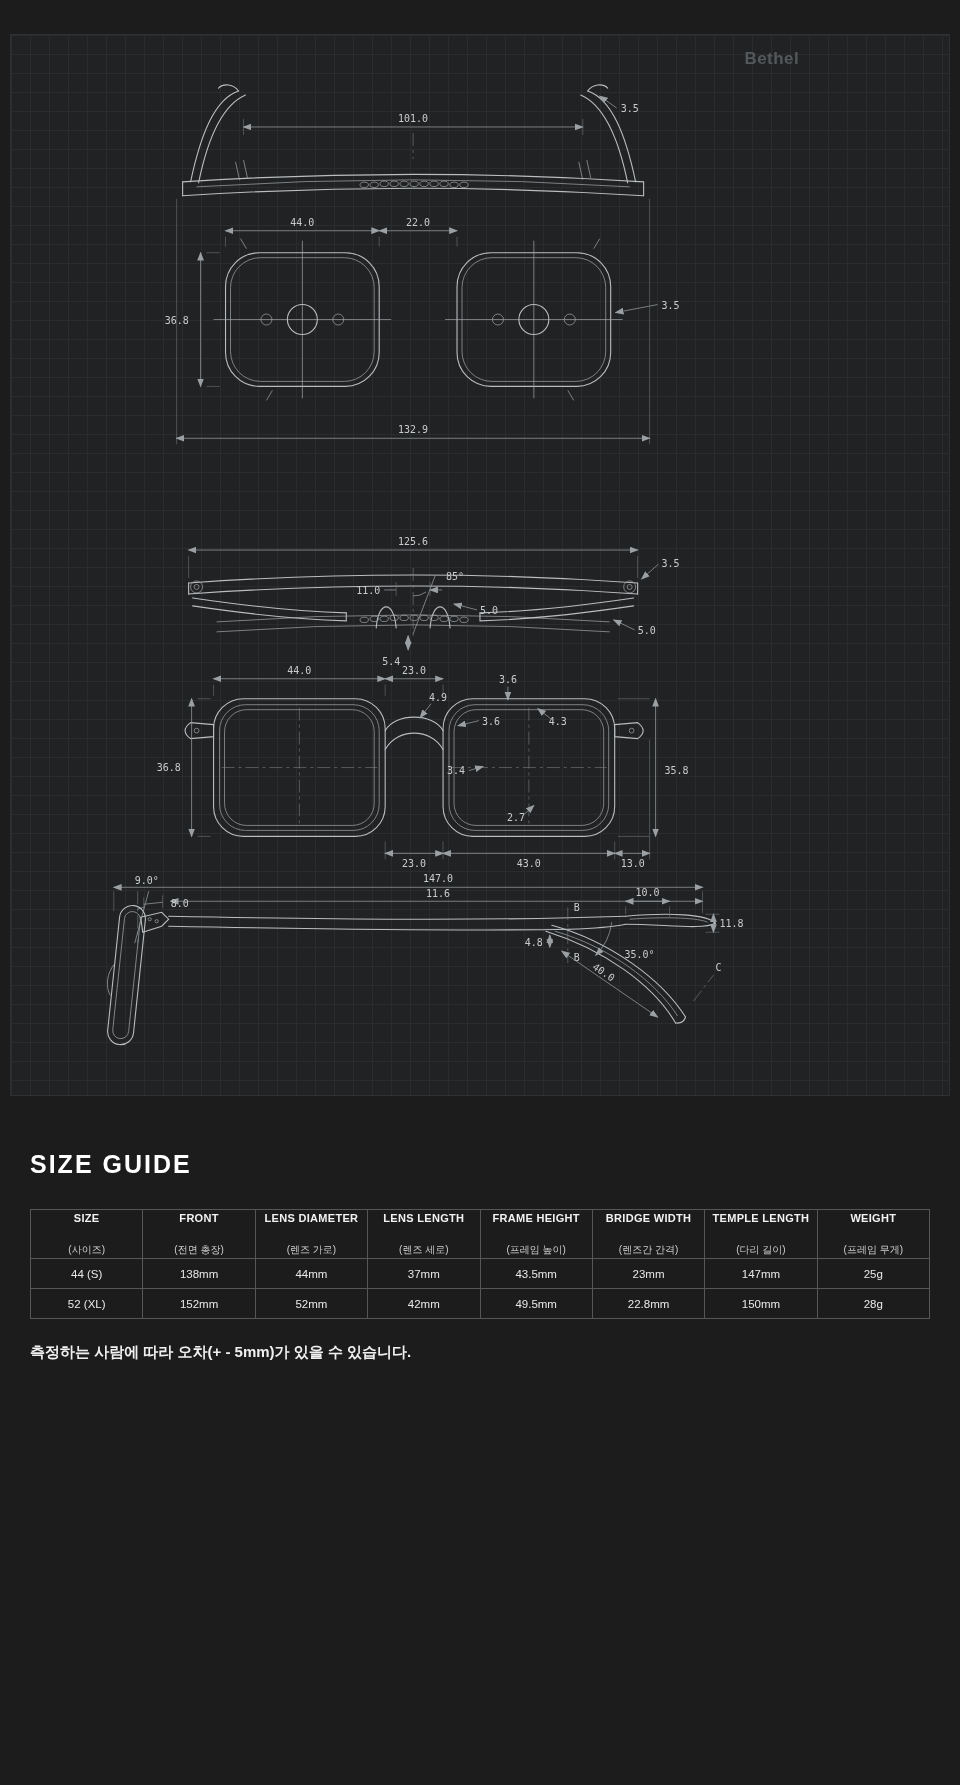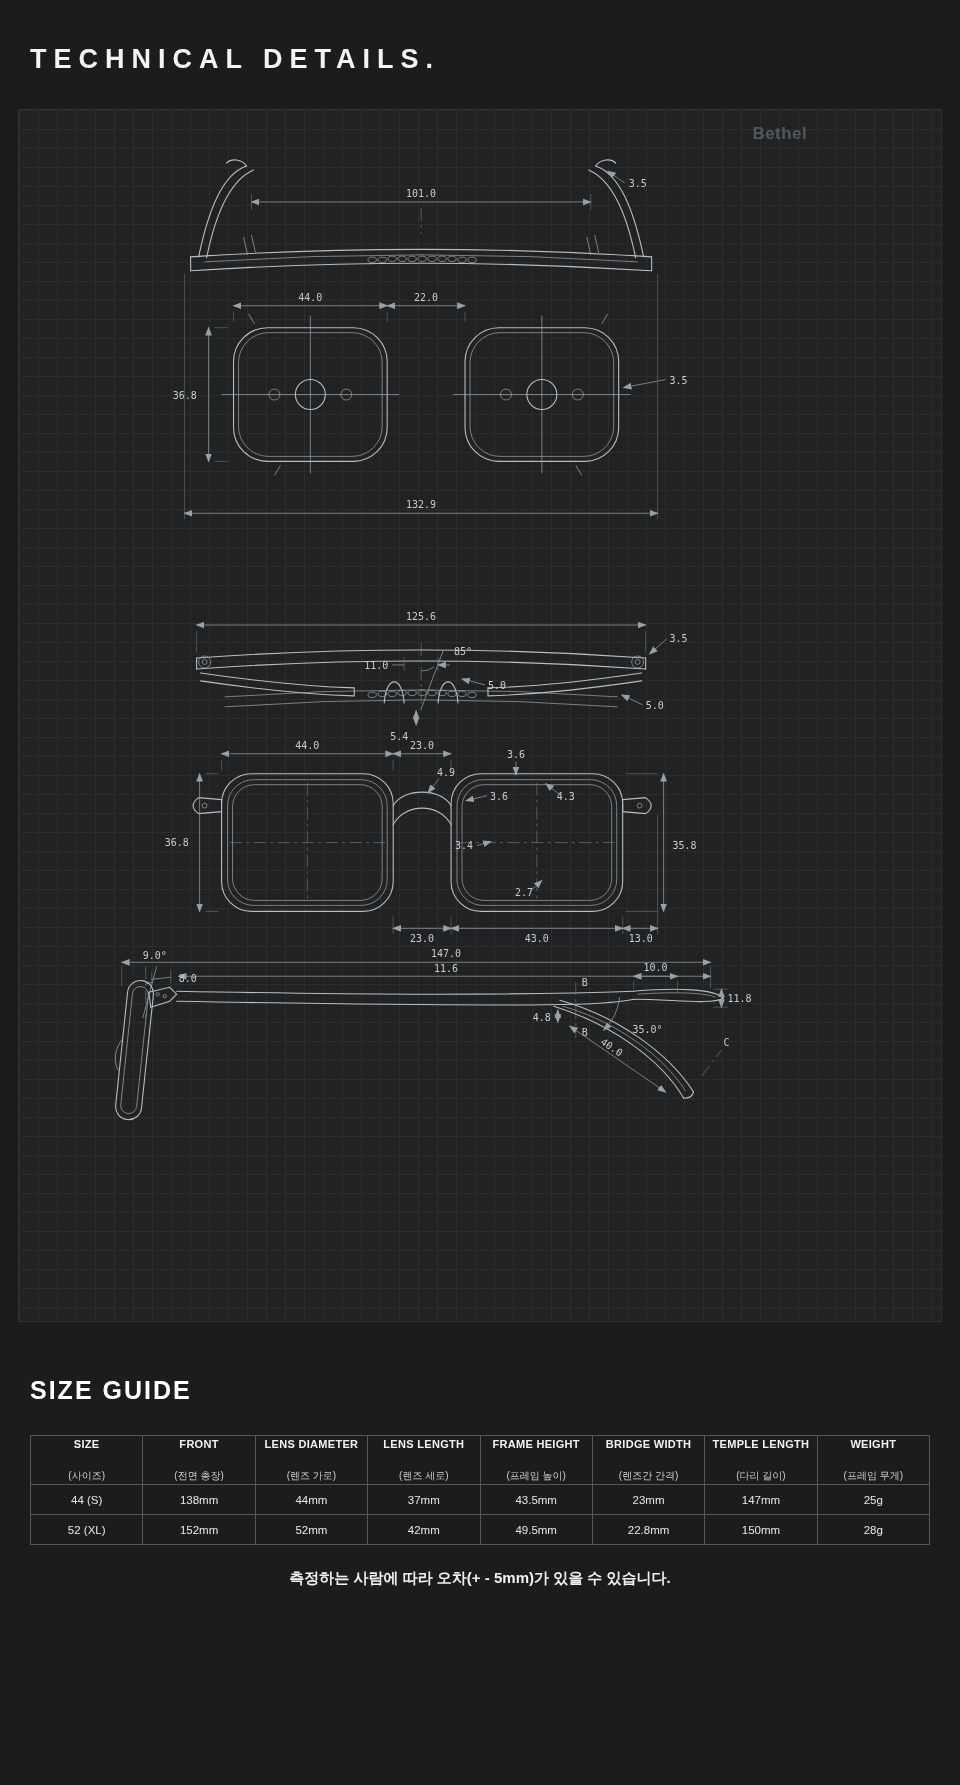--- a/index.html
+++ b/index.html
@@ -1,44 +1,43 @@
 <!DOCTYPE html>
 <html><head>
 <meta charset="utf-8">
 <style>
   *{margin:0;padding:0;box-sizing:border-box}
   html,body{width:960px}
   body{height:1785px;background:#1c1c1d;font-family:"Liberation Sans",sans-serif;overflow:hidden}
   .title{margin:44px 0 0 30px;font-size:27px;font-weight:800;letter-spacing:7px;color:#f4f4f4;font-family:"Liberation Sans",sans-serif}
-  .blueprint{position:relative;margin:34px 18px 0;height:1213px;background-color:#212223;
+  .blueprint{position:relative;margin:34px 10px 0;height:1062px;background-color:#212223;
     background-image:linear-gradient(#2a2c2d 1px,transparent 1px),linear-gradient(90deg,#2a2c2d 1px,transparent 1px);
     background-size:19px 19px;border:1px solid #2e3031}
   .blueprint svg{position:absolute;left:0;top:0}
   .bl-line{stroke:#b9bdc0;fill:none;stroke-width:1.1;stroke-linecap:round}
   .bl-thin{stroke:#a4a8ab;fill:none;stroke-width:.7}
   .bl-dim{stroke:#8f9599;fill:none;stroke-width:.8}
   .bl-ext{stroke:#6e7477;fill:none;stroke-width:.6}
   .bl-cl{stroke:#7c8285;fill:none;stroke-width:.6;stroke-dasharray:13 4 3 4}
   .bl-txt{fill:#c9ccce;font-family:"DejaVu Sans Mono",monospace;font-size:10px}
   .bl-wm{fill:#54585b;font-family:"Liberation Sans",sans-serif;font-size:17px;font-weight:700;letter-spacing:.5px}
   .size-guide{margin:54px 0 8px 30px;font-size:25px;font-weight:700;letter-spacing:2px;color:#fff}
   table{width:900px;margin:30px 30px 0;border-collapse:collapse;table-layout:fixed}
   th,td{border:1px solid #575757;text-align:center;color:#e8e8e8;vertical-align:middle}
   th{height:49px;font-weight:700}
   .th-en{font-size:11px;color:#f2f2f2;letter-spacing:.3px}
   .th-ko{font-size:10px;color:#cfcfcf;font-weight:400;margin-top:19px}
   td{height:30px;font-size:11.5px}
-  .footnote{margin:24px 30px 0;text-align:center;font-size:15px;color:#f0f0f0;font-weight:600}
+  .footnote{margin:24px 30px 0;text-align:left;font-size:15px;color:#f0f0f0;font-weight:600}
 </style>
 </head>
 <body>
 
 <div class="page">
 
-  <h1 class="title">TECHNICAL DETAILS.</h1>
 
   <div class="blueprint">
     <svg width="914" height="1060" viewBox="0 0 916 1062">
       <defs>
         <marker id="aE" viewBox="0 0 8 6" refX="7" refY="3" markerWidth="9" markerHeight="7" orient="auto" markerUnits="userSpaceOnUse">
             <path d="M0,0L8,3L0,6Z" fill="#9aa0a3"></path>
           </marker>
         <marker id="aS" viewBox="0 0 8 6" refX="7" refY="3" markerWidth="9" markerHeight="7" orient="auto-start-reverse" markerUnits="userSpaceOnUse">
             <path d="M0,0L8,3L0,6Z" fill="#9aa0a3"></path>
           </marker>

